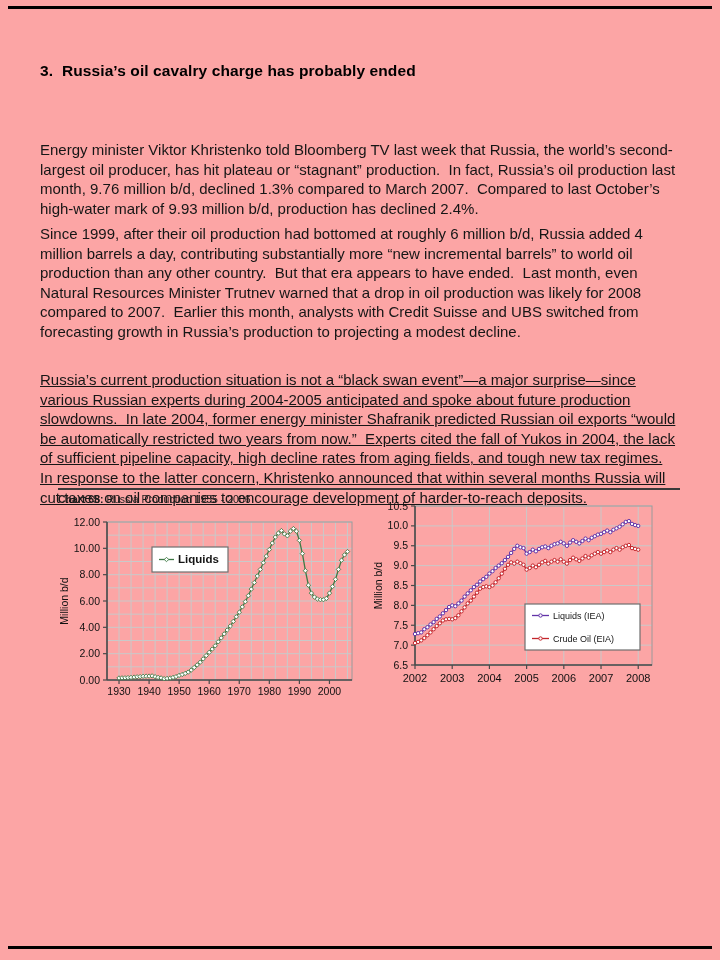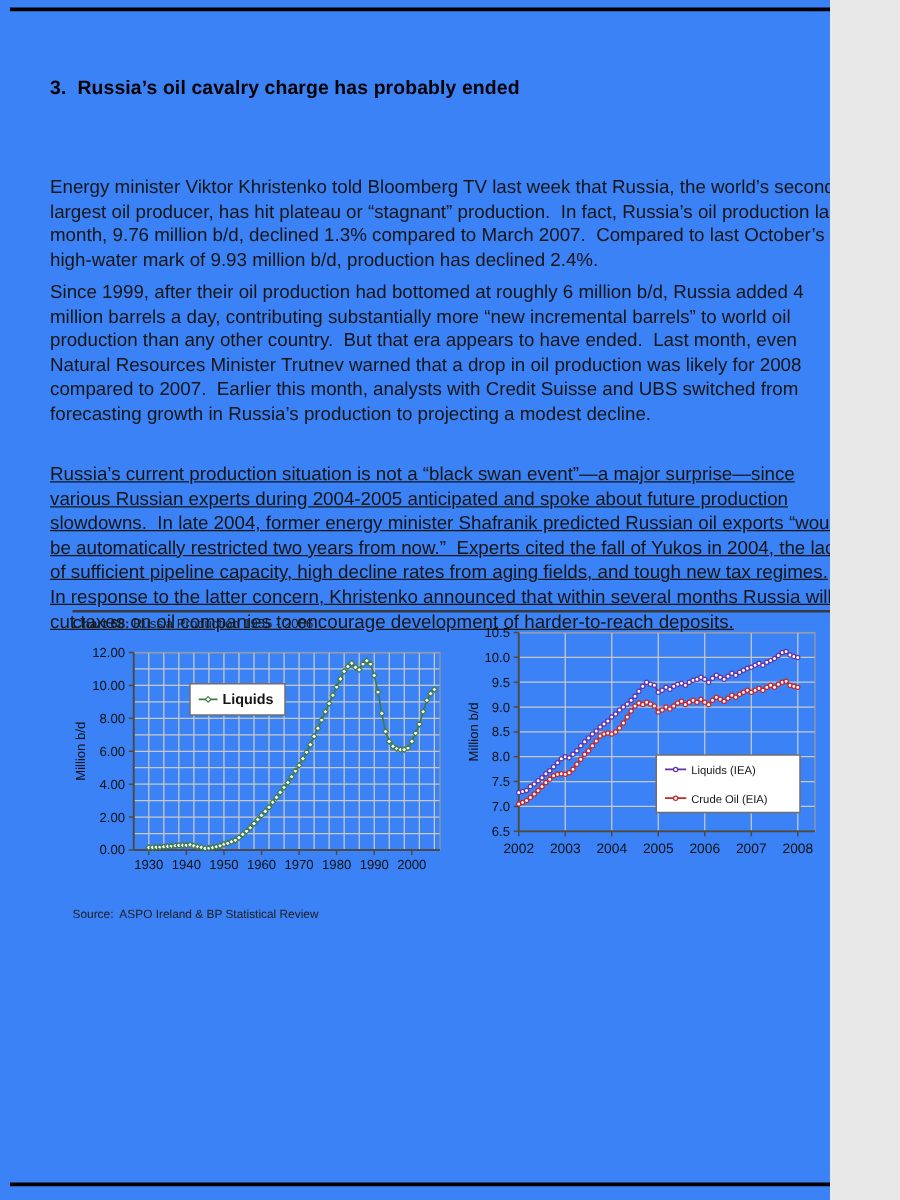--- a/index.html
+++ b/index.html
@@ -1,16 +1,16 @@
 <!DOCTYPE html>
 <html><head>
 <meta charset="utf-8">
 <style>
   html,body{margin:0;padding:0;background:#e8e8e8;}
-  .page{position:relative;width:664px;height:960px;background:#3b82f6;overflow:hidden;
+  .page{position:relative;width:720px;height:960px;background:#fca5a5;overflow:hidden;
         font-family:"Liberation Sans", sans-serif;color:#151515;}
   .rule{position:absolute;left:8px;width:704px;height:3px;background:#000;}
   .rule.top{top:6px;}
   .rule.bottom{top:946px;}
   .heading{position:absolute;left:40px;top:62px;font-size:15.5px;font-weight:bold;
            color:#000;white-space:pre;letter-spacing:0.1px;}
   .para{position:absolute;left:40px;font-size:15px;line-height:19.6px;white-space:pre;color:#161616;margin-top:40px;}
   #p1{top:100px;}
   #p2{top:184px;}
   #p3{top:330px;text-decoration:underline;}
@@ -200,21 +200,20 @@
           <path d="M277.5 65.1 L279.7 67.3 L277.5 69.5 L275.3 67.3 Z" fill="#fff" stroke="#3e7a46" stroke-width="0.9"></path>
           <path d="M280.5 55.199999999999996 L282.7 57.4 L280.5 59.6 L278.3 57.4 Z" fill="#fff" stroke="#3e7a46" stroke-width="0.9"></path>
           <path d="M283.5 46 L285.7 48.2 L283.5 50.400000000000006 L281.3 48.2 Z" fill="#fff" stroke="#3e7a46" stroke-width="0.9"></path>
           <path d="M286.5 40.699999999999996 L288.7 42.9 L286.5 45.1 L284.3 42.9 Z" fill="#fff" stroke="#3e7a46" stroke-width="0.9"></path>
           <path d="M289.5 37.4 L291.7 39.6 L289.5 41.800000000000004 L287.3 39.6 Z" fill="#fff" stroke="#3e7a46" stroke-width="0.9"></path>
           <rect x="94" y="35" width="76" height="25" fill="#ffffff" stroke="#6f6f6f" stroke-width="1.2"></rect>
           <line x1="101" y1="47.5" x2="116" y2="47.5" stroke="#3e7a46" stroke-width="1.3"></line>
           <path d="M108.5 45.3 L110.7 47.5 L108.5 49.7 L106.3 47.5 Z" fill="#fff" stroke="#3e7a46" stroke-width="0.9"></path>
           <text x="120" y="51" text-anchor="start" font-size="11.5" fill="#151515" font-weight="bold" font-family="Liberation Sans, sans-serif">Liquids</text>
         </svg>
-      <div class="c-src">Source:  ASPO Ireland &amp; BP Statistical Review</div>
     </div>
 
     <div class="chart-block right">
       <div class="c-rule"></div>
       <svg id="chart69-svg" width="308" height="202">
           <line x1="43" y1="172" x2="280" y2="172" stroke="#c9c9c9" stroke-width="1"></line>
           <line x1="43" y1="152.125" x2="280" y2="152.125" stroke="#c9c9c9" stroke-width="1"></line>
           <line x1="43" y1="132.25" x2="280" y2="132.25" stroke="#c9c9c9" stroke-width="1"></line>
           <line x1="43" y1="112.375" x2="280" y2="112.375" stroke="#c9c9c9" stroke-width="1"></line>
           <line x1="43" y1="92.5" x2="280" y2="92.5" stroke="#c9c9c9" stroke-width="1"></line>

